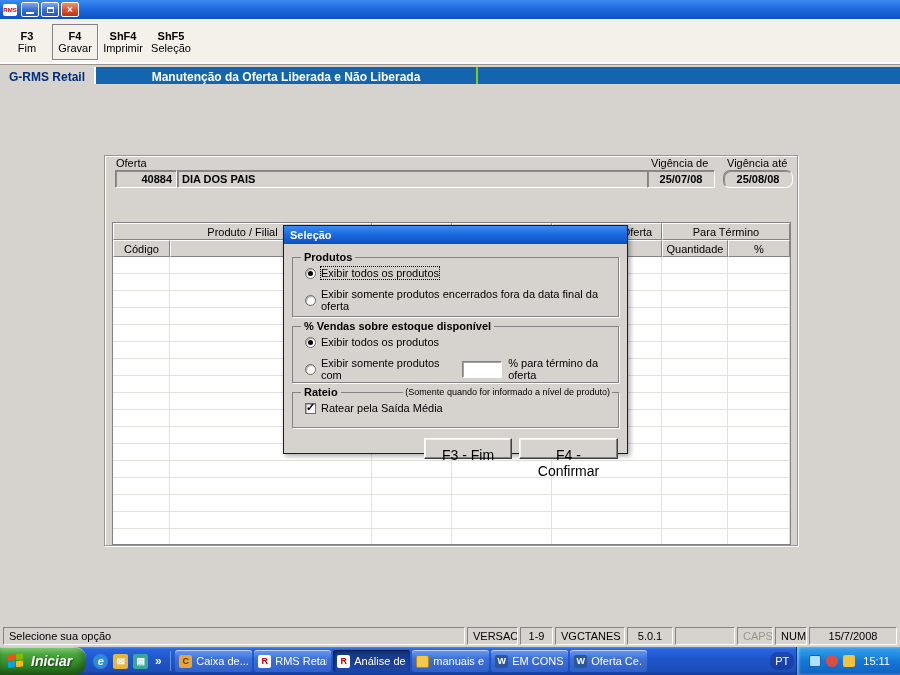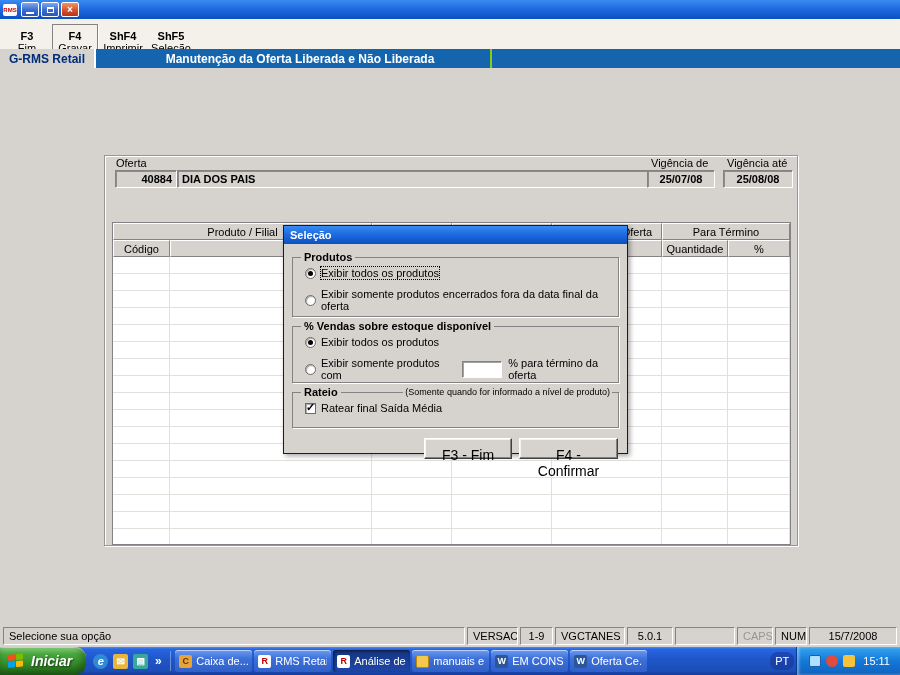--- a/index.html
+++ b/index.html
@@ -23,42 +23,42 @@
 
   
   .toolbar { position:absolute; left:0; top:19px; width:900px; height:46px; background:#F3F1EA;
     border-bottom:1px solid #9a968c; box-shadow:inset 0 -2px 0 #fff; display:flex; align-items:center; padding-left:4px; }
   .tool-item { display:flex; flex-direction:column; align-items:center; justify-content:center;
     min-width:46px; height:36px; margin-right:2px; cursor:default; }
   .tool-item .key { font-weight:bold; }
   .tool-item.boxed { border:1px solid #848284; box-shadow:1px 1px 0 #fff; background:#F3F1EA; }
 
   
-  .navbar { position:absolute; left:0; top:49px; width:900px; height:19px; background:#1565AE; display:flex; align-items:stretch;gap:14px; }
+  .navbar { position:absolute; left:0; top:67px; width:900px; height:19px; background:#1565AE; display:flex; align-items:stretch; }
   .nav-brand { background:#D6D3CE; color:#002C7A; font-weight:bold; font-size:12px;
     display:flex; align-items:center; padding:0 9px; border-right:2px solid #fff; }
   .nav-item { color:#fff; font-weight:bold; font-size:12px; display:flex; align-items:center; justify-content:center;
     border-right:2px solid #84cc16; white-space:nowrap; cursor:default; }
   .nav-item.n1 { width:382px; }
   .nav-item.n2 { width:216px; }
 
   
   .workspace { position:absolute; left:0; top:84px; width:900px; height:541px; background:#D6D3CE; }
   .panel { position:absolute; left:104px; top:71px; width:694px; height:391px; background:#D6D3CE;
     border:1px solid #9a968c; box-shadow:inset 1px 1px 0 #fff, 1px 1px 0 #fff; }
 
   .flabel { position:absolute; font-size:11px; }
   .sunken { border-top:1px solid #848284; border-left:1px solid #848284;
     border-bottom:1px solid #fff; border-right:1px solid #fff;
     box-shadow:inset 1px 1px 0 rgba(70,70,70,.5); background:#D6D3CE; }
   .field { position:absolute; height:18px; font-weight:bold; line-height:16px; padding:0 4px; white-space:nowrap; overflow:hidden; }
   .f-code { left:10px; top:14px; width:62px; text-align:right; }
   .f-name { left:72px; top:14px; width:478px; }
   .f-from { left:542px; top:14px; width:68px; text-align:center; }
-  .f-to   { left:618px; top:14px; width:70px; text-align:center; }
+  .f-to   { left:618px; top:14px; width:70px; text-align:center;border-radius:7px; }
   .l-oferta { left:11px; top:1px; }
   .l-from { left:546px; top:1px; }
   .l-to { left:622px; top:1px; }
 
   
   .table-wrap { position:absolute; left:7px; top:66px; width:679px; height:323px; border:1px solid #848284; background:#fff; overflow:hidden; }
   table.grid { width:677px; table-layout:fixed; border-collapse:separate; border-spacing:0; }
   table.grid th { height:17px; background:#D6D3CE; font-weight:normal; font-size:11px; text-align:center;
     border-top:1px solid #fff; border-left:1px solid #fff; border-right:1px solid #848284; border-bottom:1px solid #848284;
     white-space:nowrap; overflow:hidden; padding:0 2px; }
@@ -416,21 +416,21 @@
             <input class="pct-input" value="" style="">
             <span>% para término da oferta</span>
           </div>
         </div>
 
         <div class="group" style="height:36px;">
           <span class="group-label">Rateio</span>
           <span class="rateio-note">(Somente quando for informado a nível de produto)</span>
           <div class="opt-row">
             <span class="checkbox checked"></span>
-            <span>Ratear final Saída Média</span>
+            <span>Ratear pela Saída Média</span>
           </div>
         </div>
 
         <div class="dlg-buttons">
           <button class="btn3d btn-fim">F3 - Fim</button>
           <button class="btn3d btn-conf">F4 - Confirmar</button>
         </div>
 
       </div>
     </div>

